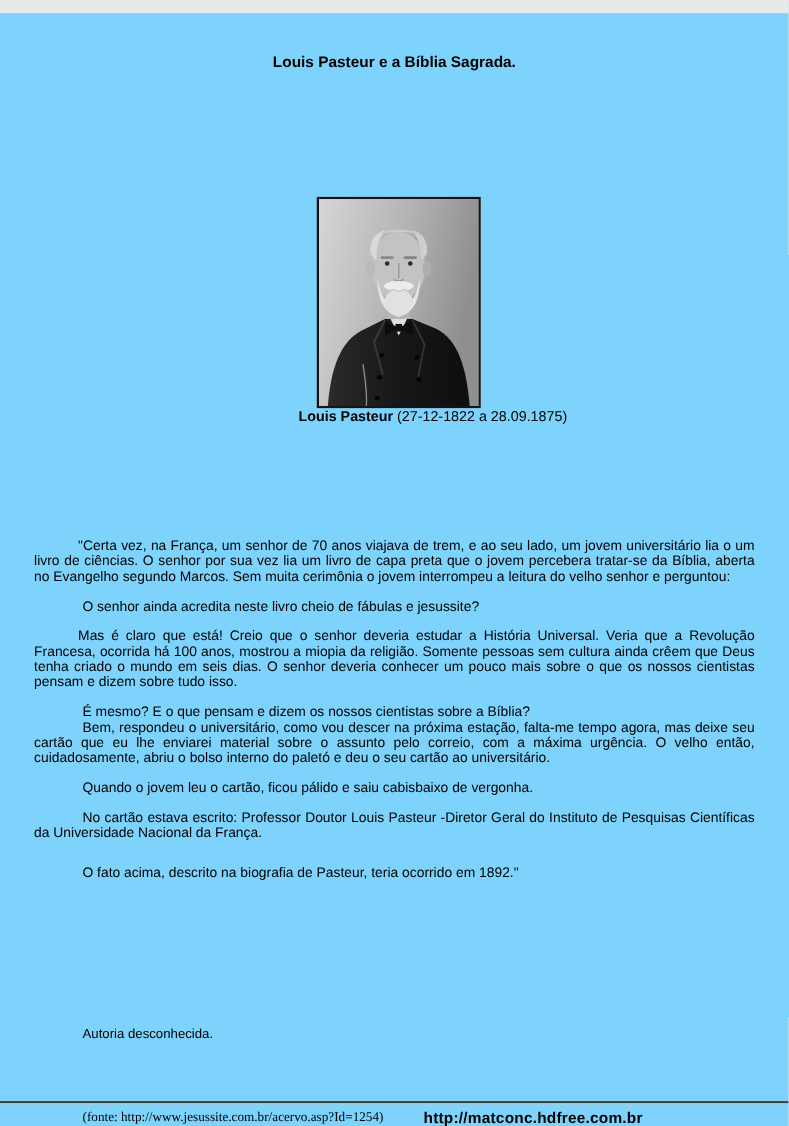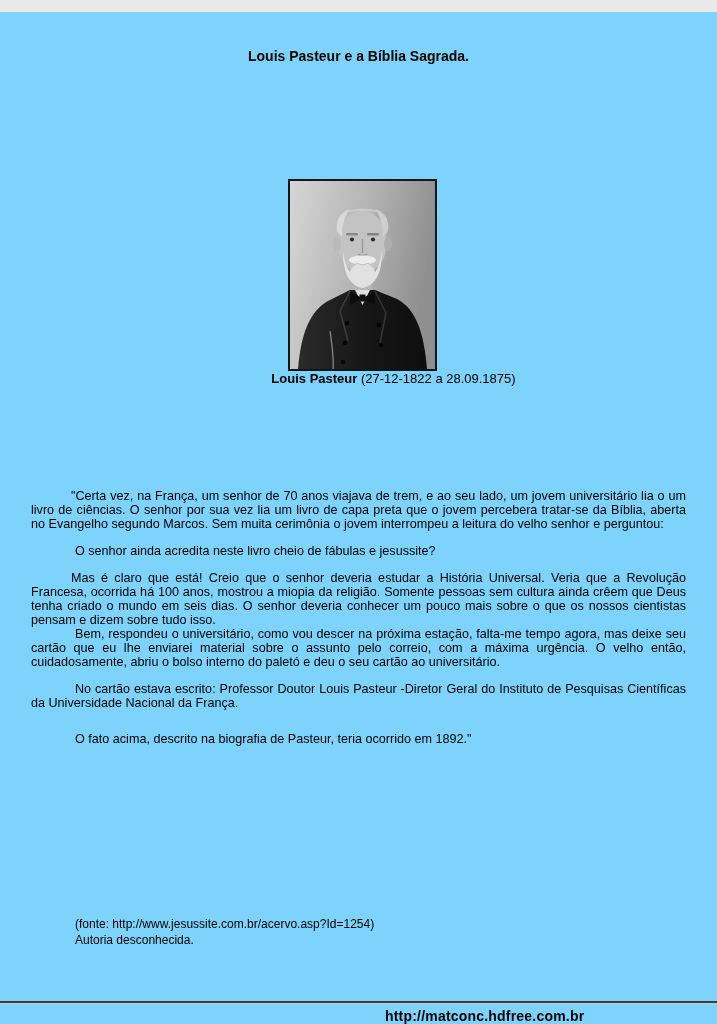--- a/index.html
+++ b/index.html
@@ -52,21 +52,21 @@
   .line { padding-left: 44px; text-align: left; }
   .gap  { margin-top: 13px !important; }
   .gap22 { margin-top: 22px !important; }
   .autoria-line, .fonte-line {
     position: absolute;
     left: 75px;
     font-size: 12px;
     line-height: 14px;
   }
   .autoria-line { top: 921px; }
-  .fonte-line   { top: 905px; }
+  .fonte-line   { top: 996px; font-family: Liberation Serif, serif; }
   .footer-rule {
     position: absolute;
     left: 0; top: 989px;
     width: 717px; height: 0;
     border-top: 2px solid #3d3d3d;
     border-bottom: 1px solid #c6c6c6;
   }
   .footer-left {
     position: absolute;
     left: 73px; top: 996px;
@@ -153,21 +153,23 @@
   </div>
 
   <div class="photo-caption">
     <span class="cap-bold">Louis Pasteur</span><span> (27-12-1822 a 28.09.1875)</span>
   </div>
 
   <div class="body-text">
     <p class="indent40">"Certa vez, na França, um senhor de 70 anos viajava de trem, e ao seu lado, um jovem universitário lia o um livro de ciências. O senhor por sua vez lia um livro de capa preta que o jovem percebera tratar-se da Bíblia, aberta no Evangelho segundo Marcos. Sem muita cerimônia o jovem interrompeu a leitura do velho senhor e perguntou:</p>
     <p class="line gap">O senhor ainda acredita neste livro cheio de fábulas e jesussite?</p>
     <p class="indent40 gap">Mas é claro que está! Creio que o senhor deveria estudar a História Universal. Veria que a Revolução Francesa, ocorrida há 100 anos, mostrou a miopia da religião. Somente pessoas sem cultura ainda crêem que Deus tenha criado o mundo em seis dias. O senhor deveria conhecer um pouco mais sobre o que os nossos cientistas pensam e dizem sobre tudo isso.</p>
+    <p class="line gap">É mesmo? E o que pensam e dizem os nossos cientistas sobre a Bíblia?</p>
     <p class="indent44">Bem, respondeu o universitário, como vou descer na próxima estação, falta-me tempo agora, mas deixe seu cartão que eu lhe enviarei material sobre o assunto pelo correio, com a máxima urgência. O velho então, cuidadosamente, abriu o bolso interno do paletó e deu o seu cartão ao universitário.</p>
+    <p class="line gap">Quando o jovem leu o cartão, ficou pálido e saiu cabisbaixo de vergonha.</p>
     <p class="indent44 gap">No cartão estava escrito: Professor Doutor Louis Pasteur -Diretor Geral do Instituto de Pesquisas Científicas da Universidade Nacional da França.</p>
     <p class="line gap22">O fato acima, descrito na biografia de Pasteur, teria ocorrido em 1892."</p>
   </div>
 
   <div class="autoria-line">Autoria desconhecida.</div>
   <div class="fonte-line">(fonte: http://www.jesussite.com.br/acervo.asp?Id=1254)</div>
 
   <div class="footer-rule"></div>
   <div class="footer-right">http://matconc.hdfree.com.br</div>
 

